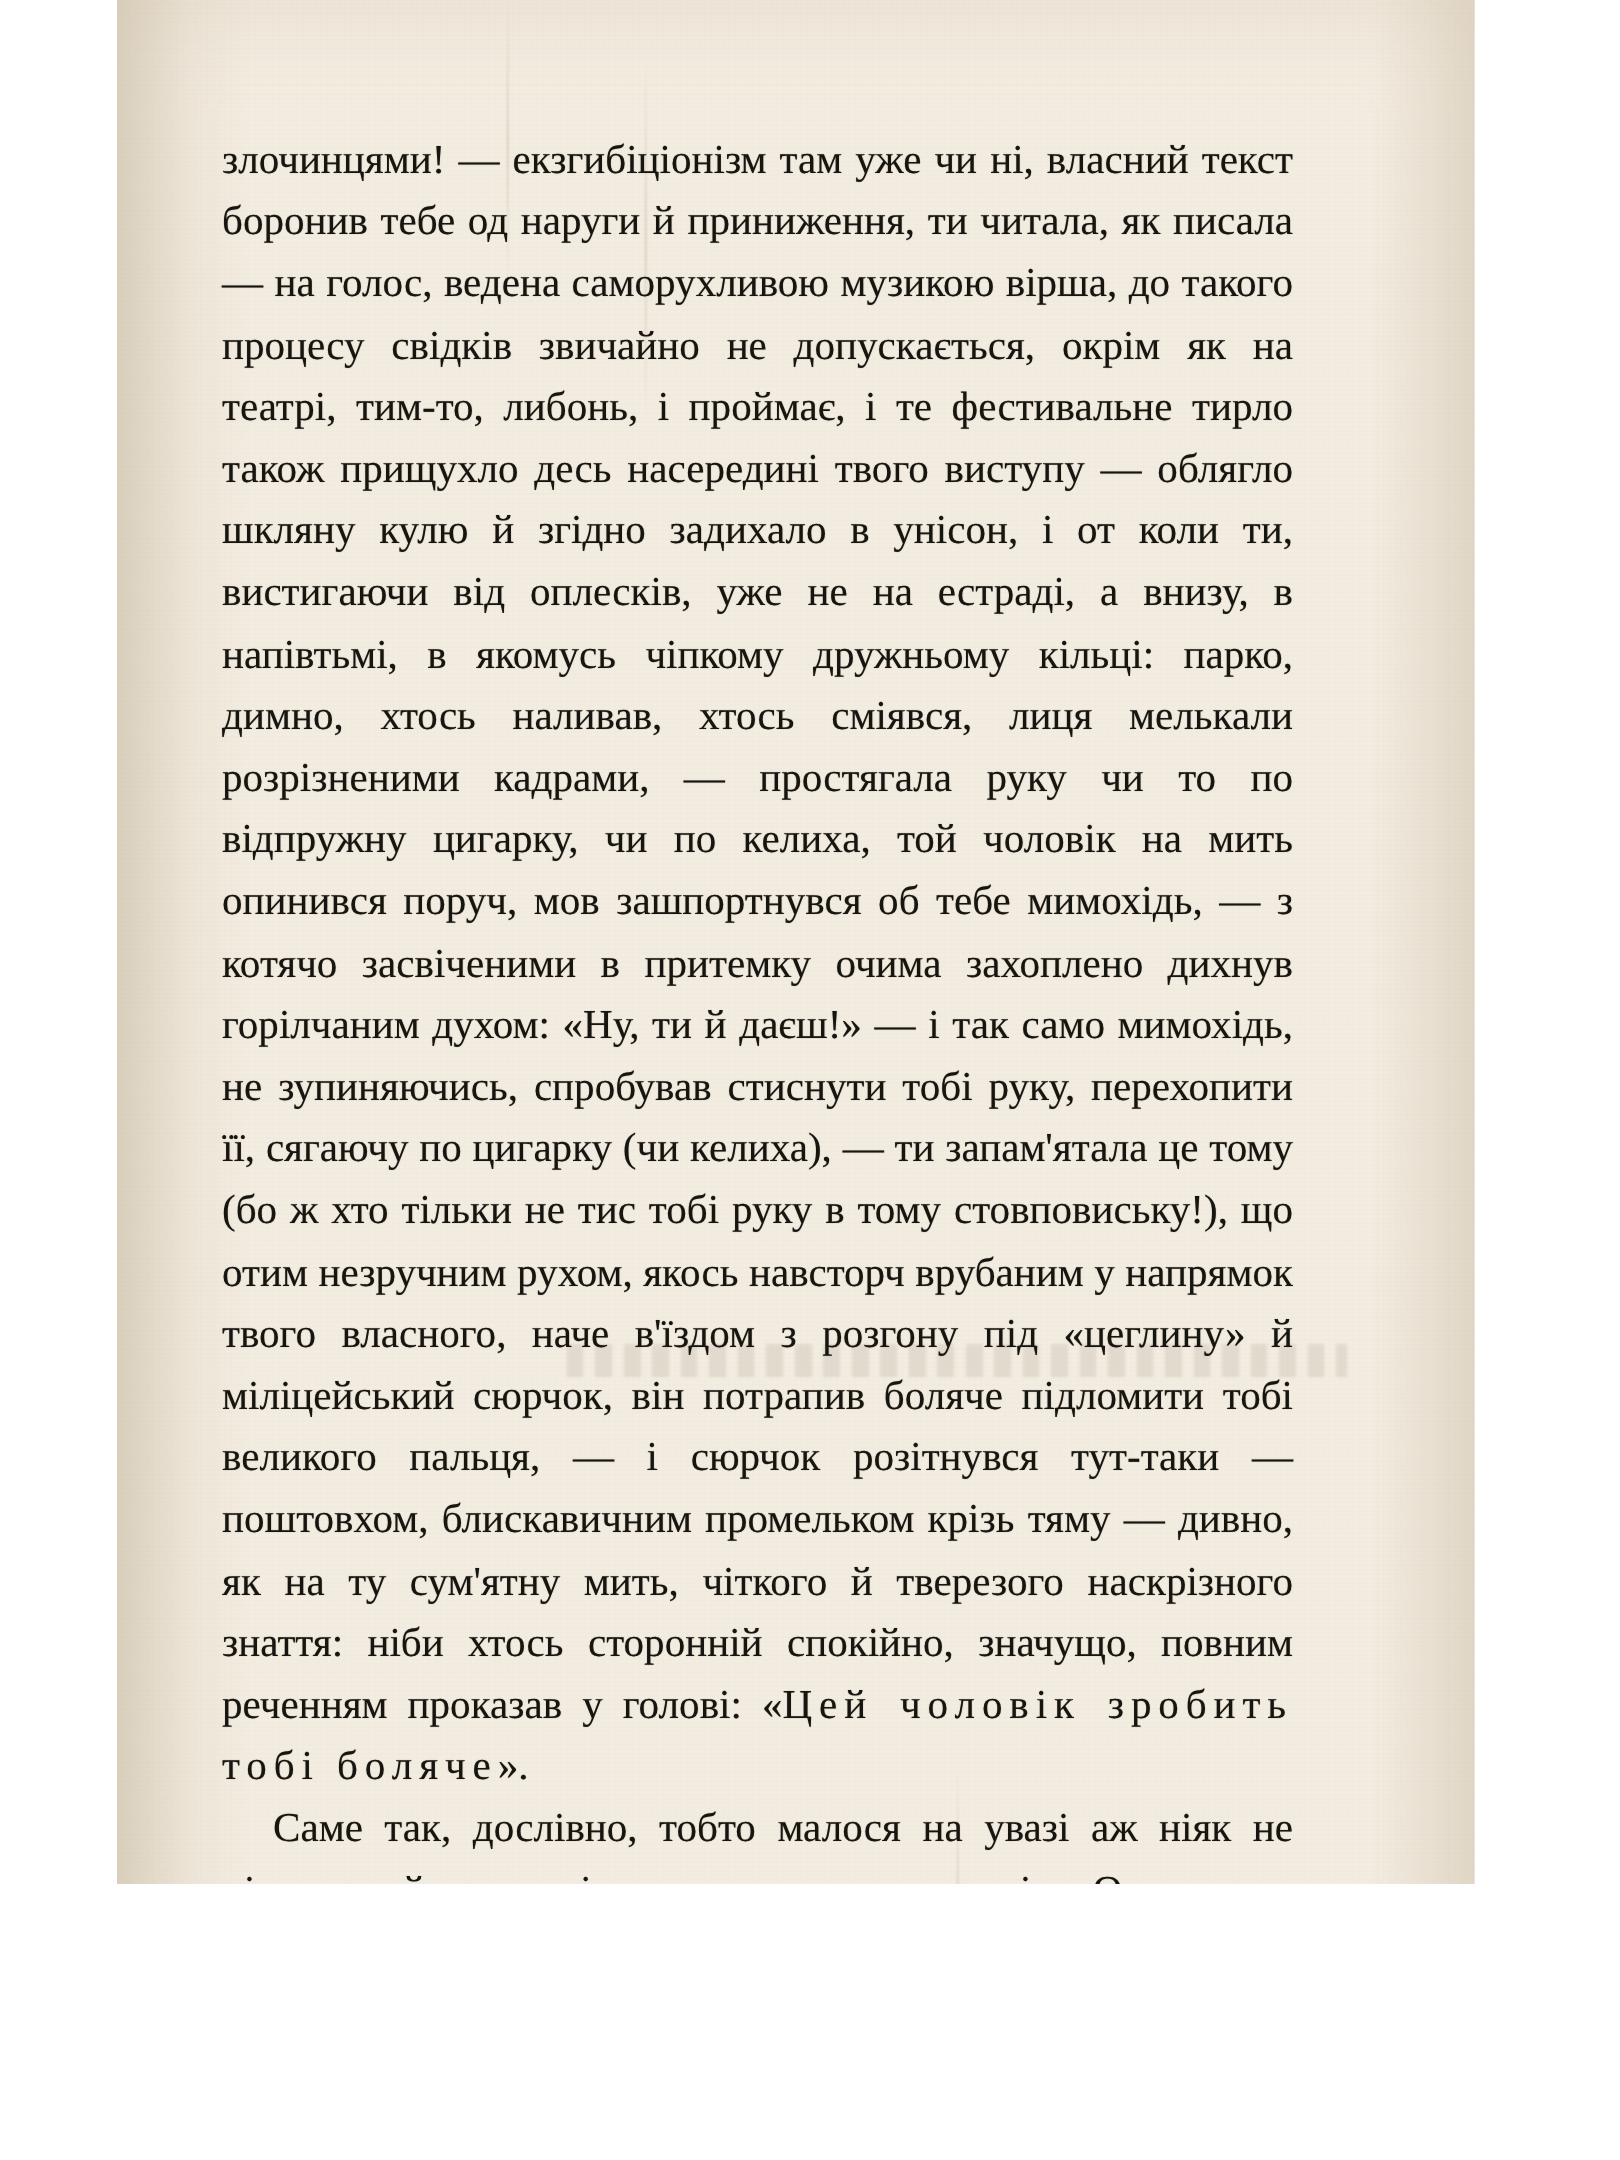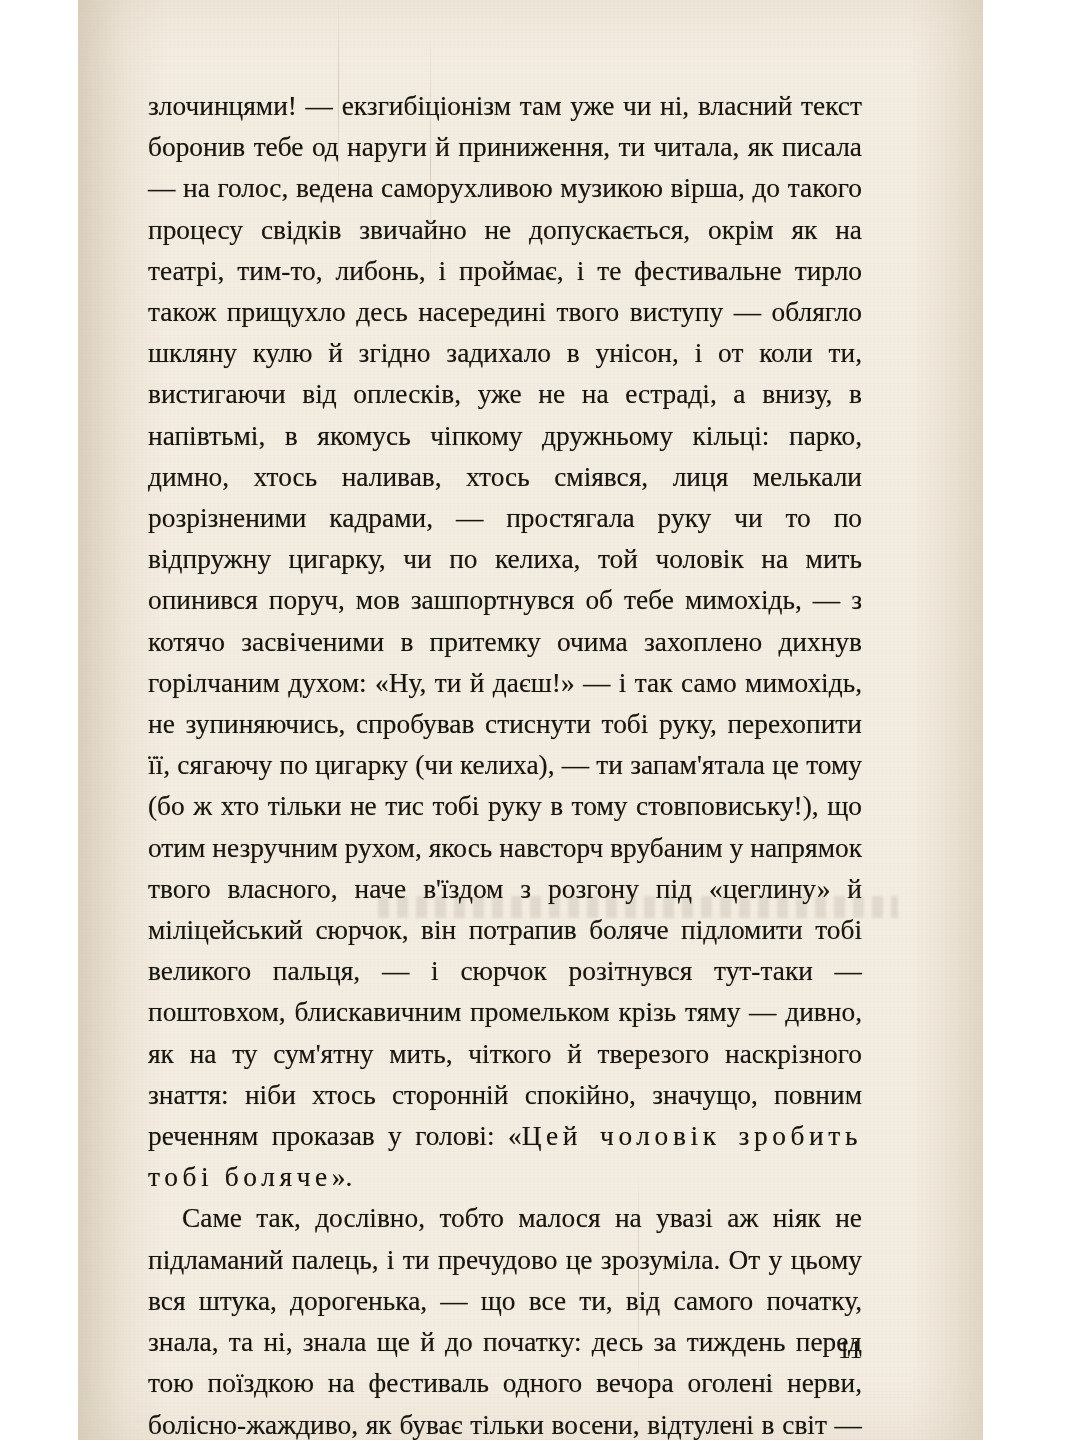--- a/index.html
+++ b/index.html
@@ -5,21 +5,21 @@
 <style>
   html, body {
     margin: 0;
     padding: 0;
     background: #ffffff;
   }
 
   .scan-canvas {
     position: relative;
     width: 1080px;
-    height: 1440px;
+    height: 1256px;
     background: #ffffff;
     overflow: hidden;
   }
 
   
   .paper-sheet {
     position: absolute;
     left: 78px;
     top: 0;
     width: 905px;

